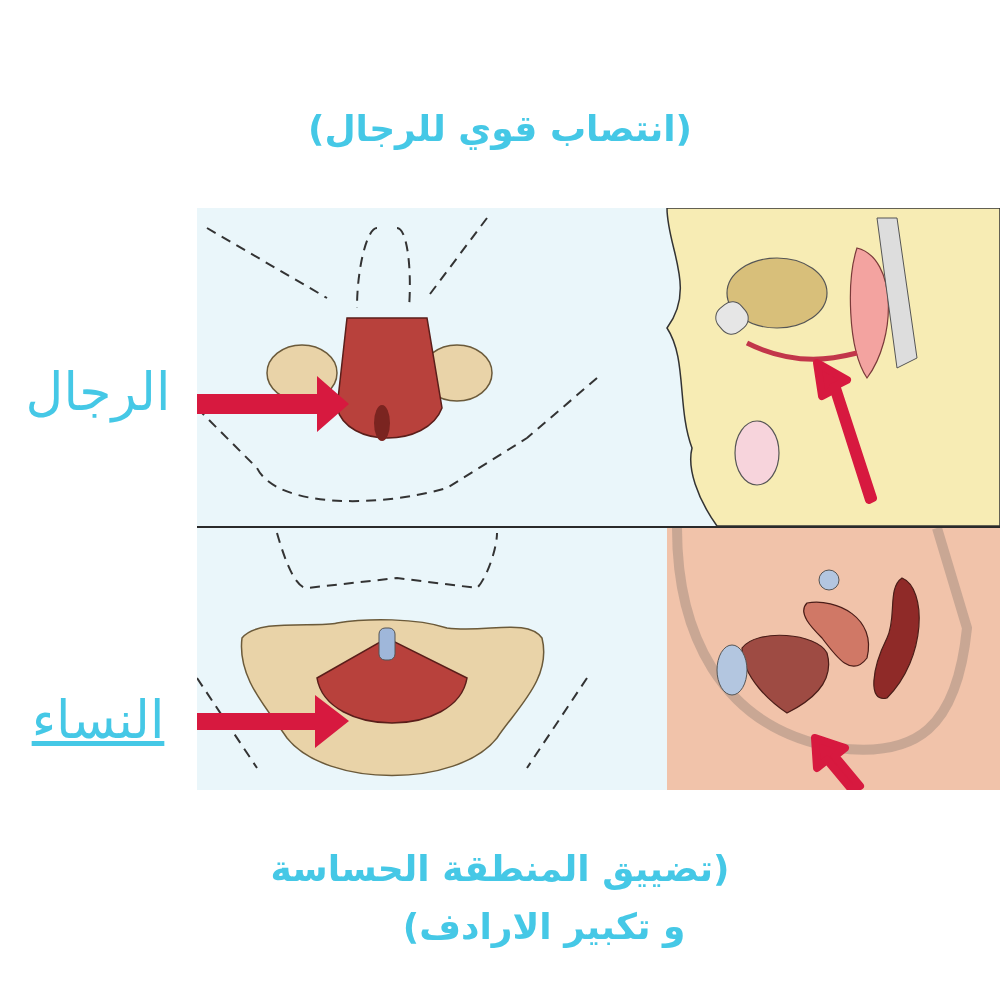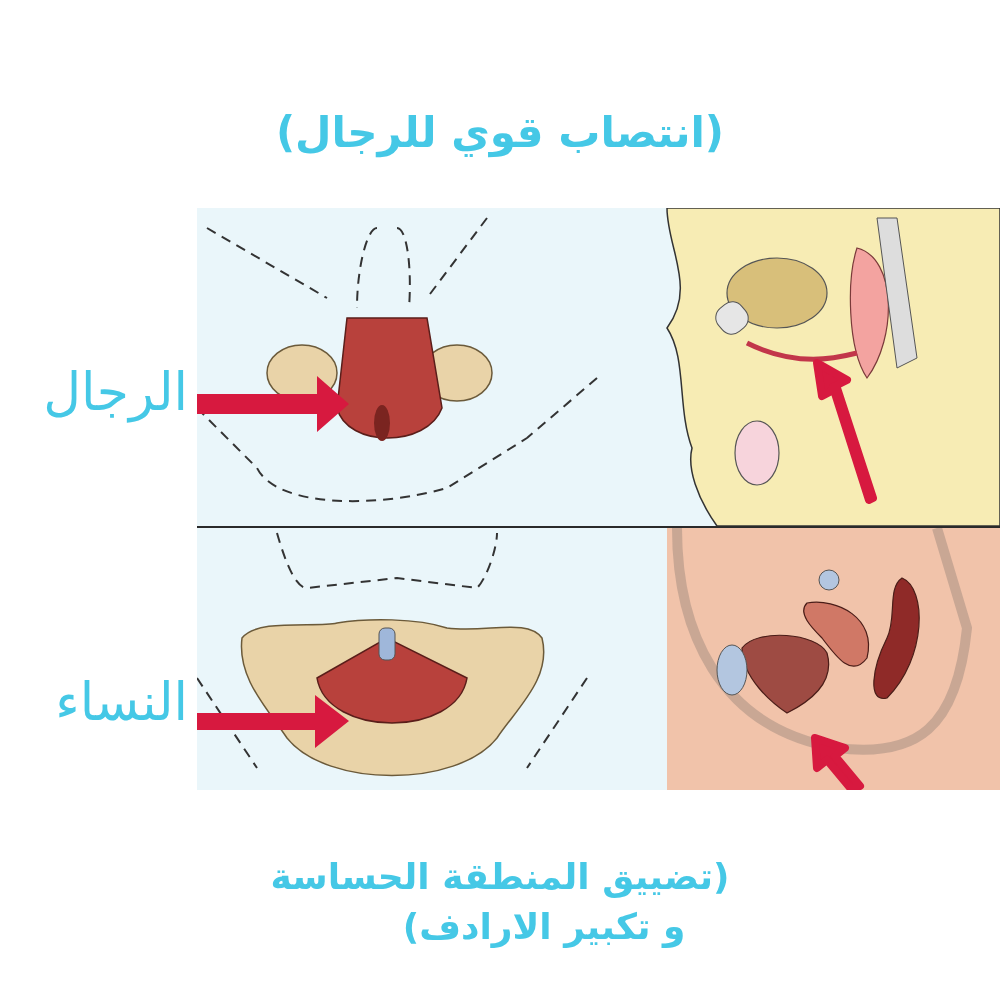--- a/index.html
+++ b/index.html
@@ -1,23 +1,23 @@
 <!DOCTYPE html>
 <html><head>
 <meta charset="utf-8">
 <style>
   html, body { margin:0; padding:0; background:#ffffff; }
   body { width:1000px; height:1000px; position:relative; overflow:hidden; font-family:"DejaVu Sans", sans-serif; }
   .title-text { position:absolute; color:#45c8e6; font-weight:bold; direction:rtl; text-align:center; width:1000px; left:0; }
-  #top-title { top:108px; font-size:42px; }
-  #bottom-line1 { top:848px; font-size:36px;margin-top:8px; }
+  #top-title { top:108px; font-size:36px; }
+  #bottom-line1 { top:848px; font-size:36px; }
   #bottom-line2 { top:906px; font-size:36px;padding-left:44px; }
-  .side-label { position:absolute; color:#45c8e6; font-size:52px; direction:rtl; left:8px; width:180px; text-align:right; }
+  .side-label { position:absolute; color:#45c8e6; font-size:52px; direction:rtl; left:8px; width:180px; text-align:center; }
   #label-men { top:362px; }
-  #label-women { top:672px; }
+  #label-women { top:690px;text-decoration:underline; }
   #panel { position:absolute; left:197px; top:208px; width:803px; height:582px; background:#eaf6fa; }
   #divider { position:absolute; left:197px; top:526px; width:803px; height:2px; background:#2a2a2a; }
   svg { position:absolute; left:197px; top:208px; }
 </style>
 </head>
 <body>
 
 <div id="top-title" class="title-text">(انتصاب قوي للرجال)</div>
 
 <div id="label-men" class="side-label">الرجال</div>

